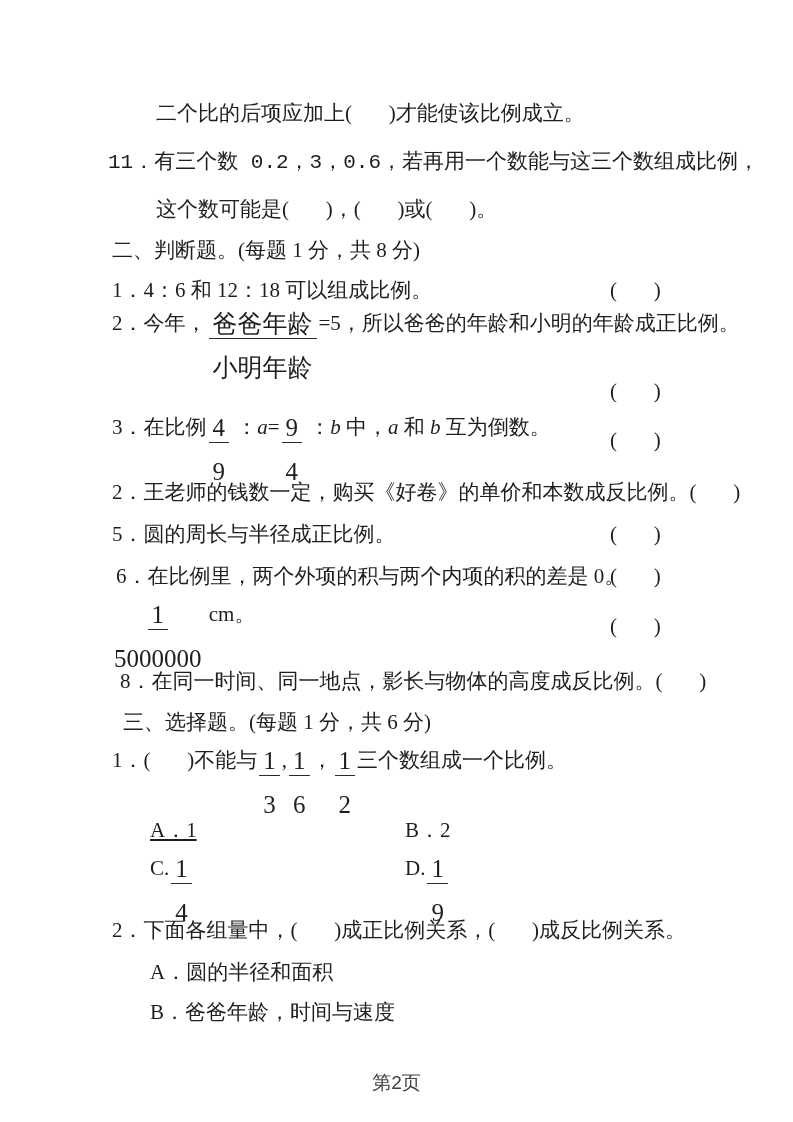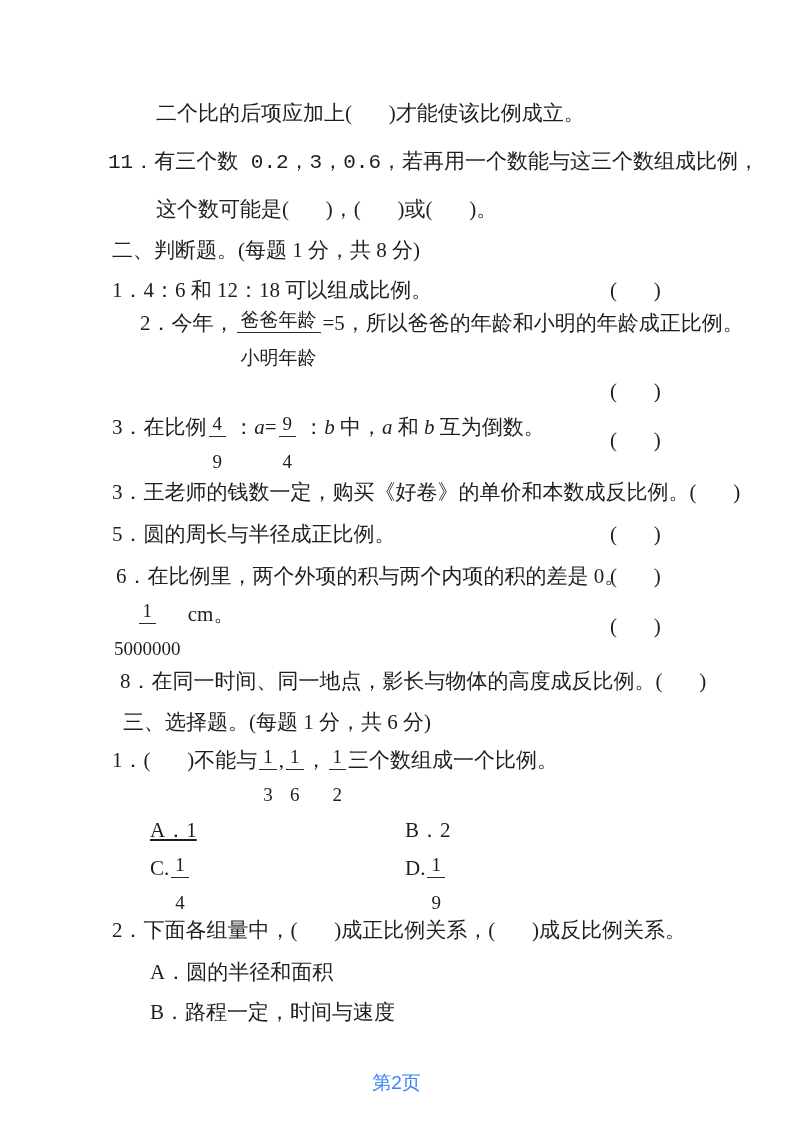--- a/index.html
+++ b/index.html
@@ -21,62 +21,62 @@
     white-space: pre;
     line-height: 27px;
   }
   .run { white-space: pre; }
   .it { font-style: italic; }
   .frac {
     display: inline-flex;
     flex-direction: column;
     align-items: center;
     text-align: center;
-    font-size: 19px;
+    font-size: 25px;
     line-height: 1.08;
     margin: 0 2px;
     vertical-align: middle;
   }
   .frac .fn { padding: 0 4px 1px 4px; border-bottom: 1.5px solid #2a2a2a; }
   .frac .fd { padding-top: 15px; }
   .footer {
     position: absolute;
     left: 0; right: 0;
     top: 1070px;
     text-align: center;
     font-family: "Liberation Sans", "DejaVu Sans", sans-serif;
     font-size: 19px;
-    color: #3b82f6;
+    color: #404040;
   }
 </style>
 </head>
 <body>
 
 <div class="page" id="page">
   <div class="footer">第2页</div>
 <div class="line" style="top: 100px; left: 156px;"><span class="run">二个比的后项应加上(       )才能使该比例成立。</span></div>
     <div class="line" style="top: 149px; left: 108px; font-family: Liberation Mono, monospace;"><span class="run">11．有三个数 0.2，3，0.6，若再用一个数能与这三个数组成比例，</span></div>
     <div class="line" style="top: 196px; left: 156px;"><span class="run">这个数可能是(       )，(       )或(       )。</span></div>
     <div class="line" style="top: 237px; left: 112px;"><span class="run">二、判断题。(每题 1 分，共 8 分)</span></div>
     <div class="line" style="top: 277px; left: 112px;"><span class="run">1．4：6 和 12：18 可以组成比例。</span></div>
     <div class="line" style="top: 277px; left: 610px;"><span class="run">(       )</span></div>
-    <div class="line" style="top: 310px; left: 112px; margin-left: 28px;"><span class="run">2．今年，</span><span class="frac"><span class="fn">爸爸年龄</span><span class="fd">小明年龄</span></span><span class="run">=5，所以爸爸的年龄和小明的年龄成正比例。</span></div>
+    <div class="line" style="top: 310px; left: 112px;"><span class="run">2．今年，</span><span class="frac"><span class="fn">爸爸年龄</span><span class="fd">小明年龄</span></span><span class="run">=5，所以爸爸的年龄和小明的年龄成正比例。</span></div>
     <div class="line" style="top: 378px; left: 610px;"><span class="run">(       )</span></div>
     <div class="line" style="top: 414px; left: 112px;"><span class="run">3．在比例</span><span class="frac"><span class="fn">4</span><span class="fd">9</span></span><span class="run"> ：</span><span class="run it">a</span><span class="run">=</span><span class="frac"><span class="fn">9</span><span class="fd">4</span></span><span class="run"> ：</span><span class="run it">b</span><span class="run"> 中，</span><span class="run it">a</span><span class="run"> 和 </span><span class="run it">b</span><span class="run"> 互为倒数。</span></div>
     <div class="line" style="top: 427px; left: 610px;"><span class="run">(       )</span></div>
-    <div class="line" style="top: 479px; left: 112px;"><span class="run">3．王老师的钱数一定，购买《好卷》的单价和本数成反比例。(       )</span></div>
+    <div class="line" style="top: 479px; left: 112px;"><span class="run">2．王老师的钱数一定，购买《好卷》的单价和本数成反比例。(       )</span></div>
     <div class="line" style="top: 521px; left: 112px;"><span class="run">5．圆的周长与半径成正比例。</span></div>
     <div class="line" style="top: 521px; left: 610px;"><span class="run">(       )</span></div>
     <div class="line" style="top: 563px; left: 100px; margin-left: 16px;"><span class="run">6．在比例里，两个外项的积与两个内项的积的差是 0。</span></div>
     <div class="line" style="top: 563px; left: 610px;"><span class="run">(       )</span></div>
     <div class="line" style="top: 601px; left: 112px;"><span class="frac"><span class="fn">1</span><span class="fd">5000000</span></span><span class="run"> cm。</span></div>
     <div class="line" style="top: 613px; left: 610px;"><span class="run">(       )</span></div>
     <div class="line" style="top: 668px; left: 112px; margin-left: 8px;"><span class="run">8．在同一时间、同一地点，影长与物体的高度成反比例。(       )</span></div>
     <div class="line" style="top: 709px; left: 112px; margin-left: 11px;"><span class="run">三、选择题。(每题 1 分，共 6 分)</span></div>
     <div class="line" style="top: 747px; left: 112px;"><span class="run">1．(       )不能与</span><span class="frac"><span class="fn">1</span><span class="fd">3</span></span><span class="run">,</span><span class="frac"><span class="fn">1</span><span class="fd">6</span></span><span class="run">，</span><span class="frac"><span class="fn">1</span><span class="fd">2</span></span><span class="run">三个数组成一个比例。</span></div>
     <div class="line" style="top: 817px; left: 150px; text-decoration: underline;"><span class="run">A．1</span></div>
     <div class="line" style="top: 817px; left: 405px;"><span class="run">B．2</span></div>
     <div class="line" style="top: 855px; left: 150px;"><span class="run">C.</span><span class="frac"><span class="fn">1</span><span class="fd">4</span></span></div>
     <div class="line" style="top: 855px; left: 405px;"><span class="run">D.</span><span class="frac"><span class="fn">1</span><span class="fd">9</span></span></div>
     <div class="line" style="top: 917px; left: 112px;"><span class="run">2．下面各组量中，(       )成正比例关系，(       )成反比例关系。</span></div>
     <div class="line" style="top: 959px; left: 150px;"><span class="run">A．圆的半径和面积</span></div>
-    <div class="line" style="top: 999px; left: 150px;"><span class="run">B．路程一定，时间与速度</span></div>
+    <div class="line" style="top: 999px; left: 150px;"><span class="run">B．爸爸年龄，时间与速度</span></div>
   </div>
 
 </body></html>

